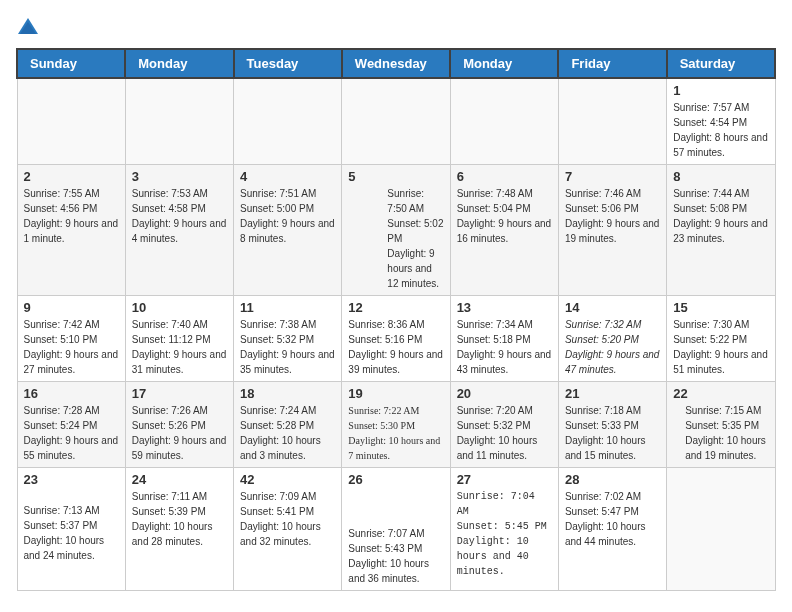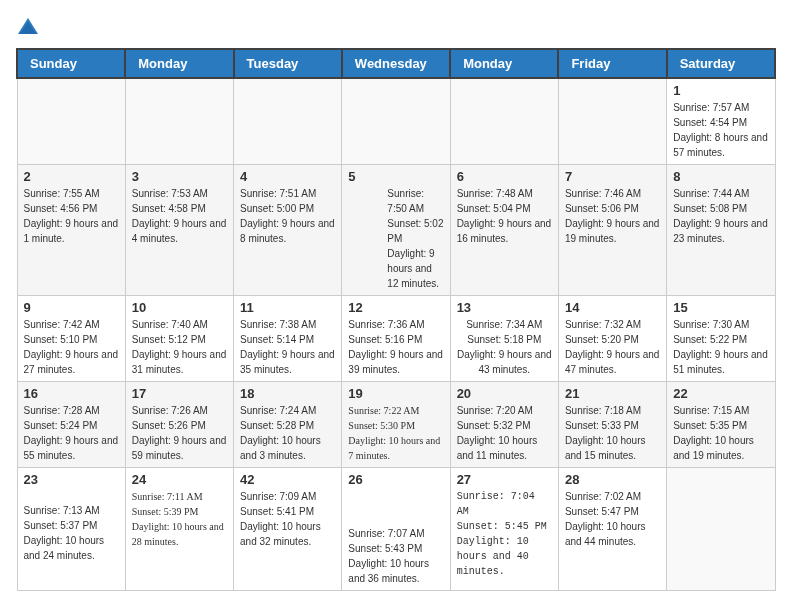--- a/index.html
+++ b/index.html
@@ -185,44 +185,44 @@
       <tr>
         <td>
           <span class="day-num">9</span>
           <div class="day-info" style="white-space: pre-line;">Sunrise: 7:42 AM
 Sunset: 5:10 PM
 Daylight: 9 hours and 27 minutes.</div>
         </td>
         <td>
           <span class="day-num">10</span>
           <div class="day-info" style="white-space: pre-line;">Sunrise: 7:40 AM
-Sunset: 5:12 PM
+Sunset: 11:12 PM
 Daylight: 9 hours and 31 minutes.</div>
         </td>
         <td>
           <span class="day-num">11</span>
           <div class="day-info" style="white-space: pre-line;">Sunrise: 7:38 AM
-Sunset: 5:14 PM
+Sunset: 5:32 PM
 Daylight: 9 hours and 35 minutes.</div>
         </td>
         <td>
           <span class="day-num">12</span>
-          <div class="day-info" style="white-space: pre-line;">Sunrise: 7:36 AM
+          <div class="day-info" style="white-space: pre-line;">Sunrise: 8:36 AM
 Sunset: 5:16 PM
 Daylight: 9 hours and 39 minutes.</div>
         </td>
         <td>
           <span class="day-num">13</span>
-          <div class="day-info" style="white-space: pre-line; text-align: center;">Sunrise: 7:34 AM
+          <div class="day-info" style="white-space: pre-line;">Sunrise: 7:34 AM
 Sunset: 5:18 PM
 Daylight: 9 hours and 43 minutes.</div>
         </td>
         <td>
           <span class="day-num">14</span>
-          <div class="day-info" style="white-space: pre-line;">Sunrise: 7:32 AM
+          <div class="day-info" style="white-space: pre-line; font-style: italic;">Sunrise: 7:32 AM
 Sunset: 5:20 PM
 Daylight: 9 hours and 47 minutes.</div>
         </td>
         <td>
           <span class="day-num">15</span>
           <div class="day-info" style="white-space: pre-line;">Sunrise: 7:30 AM
 Sunset: 5:22 PM
 Daylight: 9 hours and 51 minutes.</div>
         </td>
       </tr>
@@ -258,35 +258,35 @@
 Daylight: 10 hours and 11 minutes.</div>
         </td>
         <td>
           <span class="day-num">21</span>
           <div class="day-info" style="white-space: pre-line;">Sunrise: 7:18 AM
 Sunset: 5:33 PM
 Daylight: 10 hours and 15 minutes.</div>
         </td>
         <td>
           <span class="day-num">22</span>
-          <div class="day-info" style="white-space: pre-line;">Sunrise: 7:15 AM
+          <div class="day-info" style="white-space: pre-line; margin-left: 12px;">Sunrise: 7:15 AM
 Sunset: 5:35 PM
 Daylight: 10 hours and 19 minutes.</div>
         </td>
       </tr>
       <tr>
         <td>
           <span class="day-num">23</span>
           <div class="day-info" style="white-space: pre-line; margin-top: 16px;">Sunrise: 7:13 AM
 Sunset: 5:37 PM
 Daylight: 10 hours and 24 minutes.</div>
         </td>
         <td>
           <span class="day-num">24</span>
-          <div class="day-info" style="white-space: pre-line; font-family: Liberation Serif, serif;">Sunrise: 7:11 AM
+          <div class="day-info" style="white-space: pre-line;">Sunrise: 7:11 AM
 Sunset: 5:39 PM
 Daylight: 10 hours and 28 minutes.</div>
         </td>
         <td>
           <span class="day-num">42</span>
           <div class="day-info" style="white-space: pre-line;">Sunrise: 7:09 AM
 Sunset: 5:41 PM
 Daylight: 10 hours and 32 minutes.</div>
         </td>
         <td>

